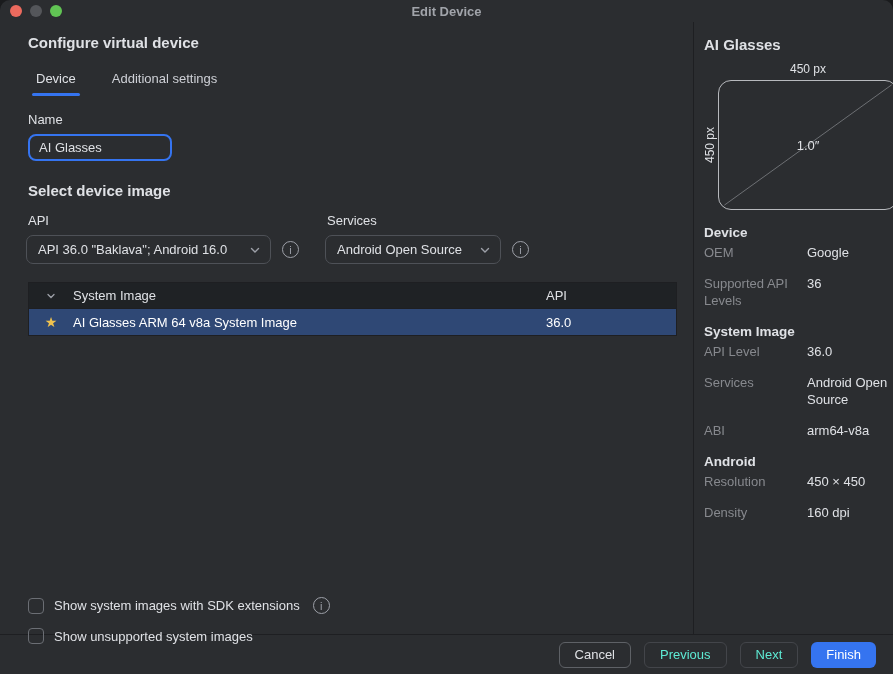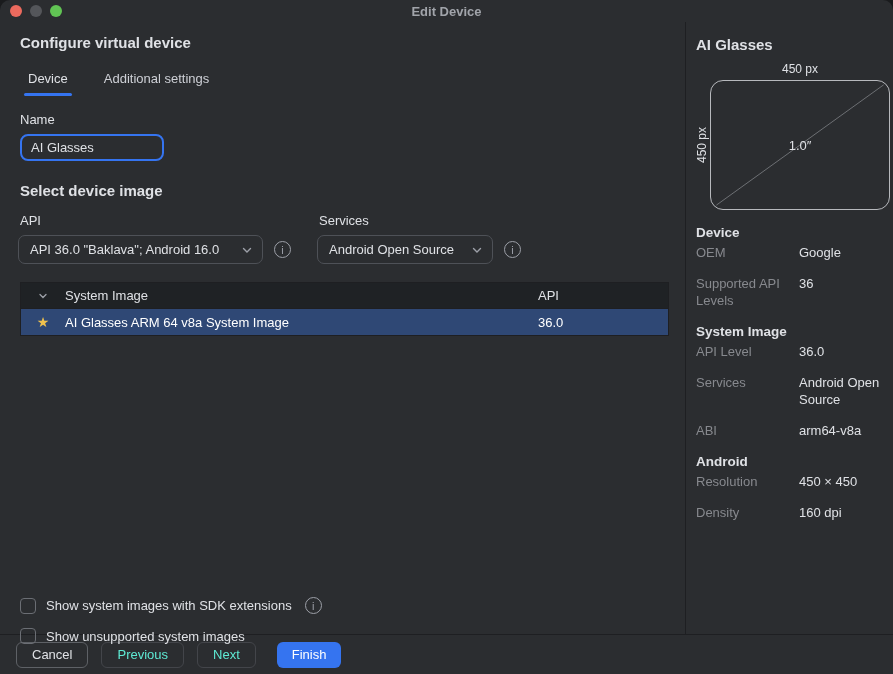--- a/index.html
+++ b/index.html
@@ -21,21 +21,21 @@
   .light.close { background: #EC6A5E; }
   .light.min   { background: #54565A; }
   .light.max   { background: #61C454; }
   .win-title {
     position: absolute; left: 0; right: 0; top: 4px;
     text-align: center; font-weight: bold; color: #A1A4AA; font-size: 13px;
   }
 
   
   .main { flex: 1 1 auto; display: flex; min-height: 0; }
-  .left-panel { flex: 1 1 auto; padding: 12px 16px 0 20px; position: relative; }
+  .left-panel { flex: 1 1 auto; padding: 12px 16px 0 20px; position: relative; margin-left: 8px; }
   .right-panel {
     flex: 0 0 213px; border-left: 1px solid #1E1F22;
     padding: 14px 8px 0 8px;
   }
 
   h1.page-heading, .section-heading, .right-heading {
     font-size: 15px; font-weight: bold; color: #DFE1E5;
   }
 
   
@@ -126,30 +126,30 @@
   }
 
   .detail-section-title { font-weight: bold; font-size: 13.5px; margin: 15px 0 4px 2px; color: #DFE1E5; }
   .detail-rows { display: grid; grid-template-columns: 103px 1fr; row-gap: 14px; margin-left: 2px; }
   .detail-label { color: #87898E; line-height: 17px; }
   .detail-value { color: #DFE1E5; line-height: 17px; }
 
   
   .footer {
     flex: 0 0 40px; border-top: 1px solid #1E1F22;
-    display: flex; align-items: center; 
+    display: flex; align-items: center; justify-content: flex-end;
     padding-right: 17px; gap: 13px; background: #2B2D30; padding-left: 16px;
   }
   .btn {
     height: 26px; padding: 0 15px; border-radius: 6px; font-size: 13px;
     font-family: inherit; background: transparent; cursor: default;
   }
   .btn.secondary { border: 1px solid #5E6166; color: #DFE1E5; }
   .btn.disabled { border: 1px solid #43454A; color: #5eead4; }
-  .btn.primary { border: none; background: #3574F0; color: #FFFFFF; margin-left: 8px; }
+  .btn.primary { border: none; background: #3574F0; color: #FFFFFF; margin-left: 0; }
 </style>
 </head>
 <body>
 
 <div class="window">
 
   <div class="titlebar">
     <div class="traffic">
       <span class="light close"></span>
       <span class="light min"></span>

